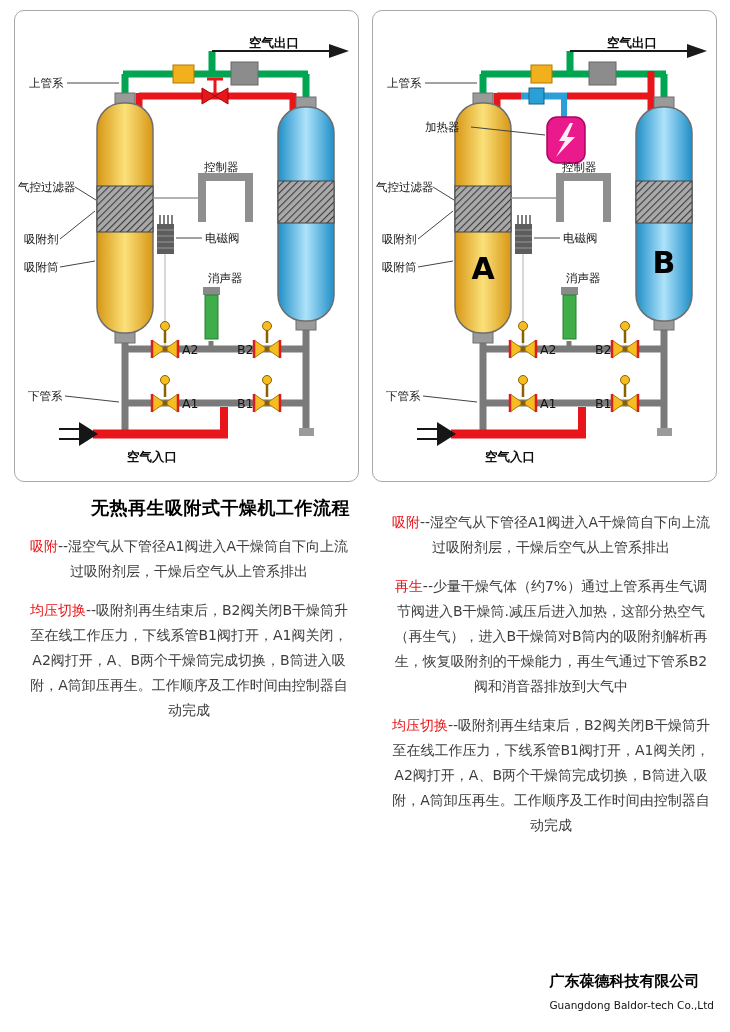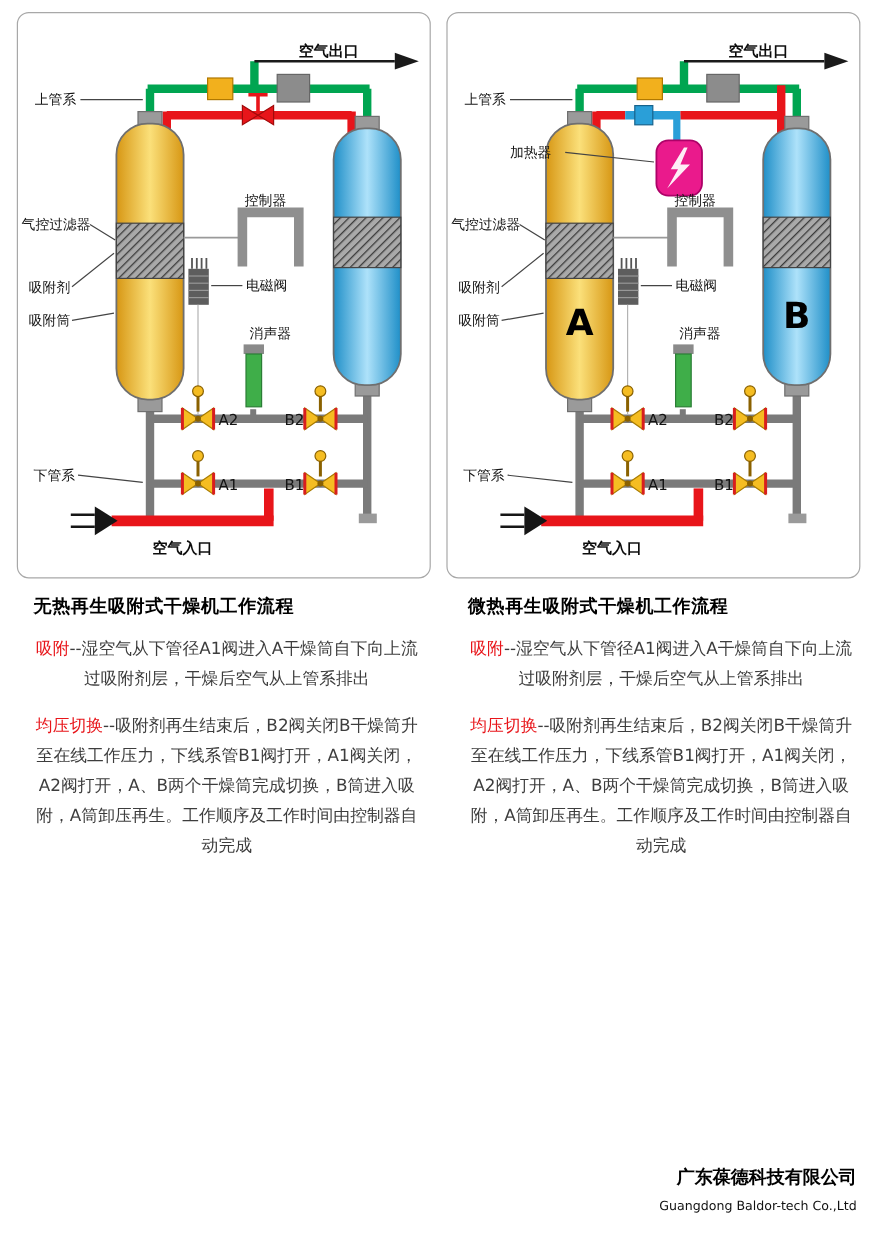--- a/index.html
+++ b/index.html
@@ -14,29 +14,29 @@
     border:1px solid #a8a8a8; border-radius:10px; background:#fff;
     overflow:hidden;
   }
   .panel svg { display:block; }
   .dlbl  { font-size:11.5px; fill:#141414; }
   .plbl  { font-size:12.5px; fill:#0d0d0d; font-weight:bold; }
   .vlbl  { font-size:12.5px; fill:#141414; }
   .bigletter { font-size:30px; font-weight:bold; fill:#000; }
   .col { position:absolute; width:322px; }
   .col h3 {
-    font-size:15px; font-weight:bold; color:#000;
-    text-align:left; letter-spacing:.5px;
+    font-size:18px; font-weight:bold; color:#000;
+    text-align:right; letter-spacing:.5px;
   }
   .col p {
     margin-top:14px; font-size:14px; line-height:25px; color:#3d3d3d;
     text-align:center;
   }
   .kw { color:#e8151a; }
-  .footer { position:absolute; right:16px; top:972px; text-align:right; }
+  .footer { position:absolute; right:16px; top:972px; text-align:left; }
   .footer .cn { font-size:15px; font-weight:bold; color:#000; display:block; }
   .footer .en { font-size:10.5px; color:#111; display:block; margin-top:8px; }
 </style>
 </head>
 <body>
 
 <div class="panel" style="left:14px; top:10px;">
   <svg viewBox="0 0 343 470" width="343" height="470">
     <defs>
       <linearGradient id="gYL" x1="0" y1="0" x2="1" y2="0">
@@ -362,21 +362,21 @@
   </svg>
 </div>
 
 <div class="col" style="left:28px; top:496px;">
   <h3>无热再生吸附式干燥机工作流程</h3>
   <p><span class="kw">吸附</span><span>--湿空气从下管径A1阀进入A干燥筒自下向上流过吸附剂层，干燥后空气从上管系排出</span></p>
   <p><span class="kw">均压切换</span><span>--吸附剂再生结束后，B2阀关闭B干燥筒升至在线工作压力，下线系管B1阀打开，A1阀关闭，A2阀打开，A、B两个干燥筒完成切换，B筒进入吸附，A筒卸压再生。工作顺序及工作时间由控制器自动完成</span></p>
 </div>
 
 <div class="col" style="left:390px; top:496px;">
-  <h3>微热再生吸附式干燥机工作流程</h3>
   <p><span class="kw">吸附</span><span>--湿空气从下管径A1阀进入A干燥筒自下向上流过吸附剂层，干燥后空气从上管系排出</span></p>
+  <p><span class="kw">再生</span><span>--少量干燥气体（约7%）通过上管系再生气调节阀进入B干燥筒.减压后进入加热，这部分热空气（再生气），进入B干燥筒对B筒内的吸附剂解析再生，恢复吸附剂的干燥能力，再生气通过下管系B2阀和消音器排放到大气中</span></p>
   <p><span class="kw">均压切换</span><span>--吸附剂再生结束后，B2阀关闭B干燥筒升至在线工作压力，下线系管B1阀打开，A1阀关闭，A2阀打开，A、B两个干燥筒完成切换，B筒进入吸附，A筒卸压再生。工作顺序及工作时间由控制器自动完成</span></p>
 </div>
 
 <div class="footer">
   <span class="cn">广东葆德科技有限公司</span>
   <span class="en">Guangdong Baldor-tech Co.,Ltd</span>
 </div>
 
 </body></html>

